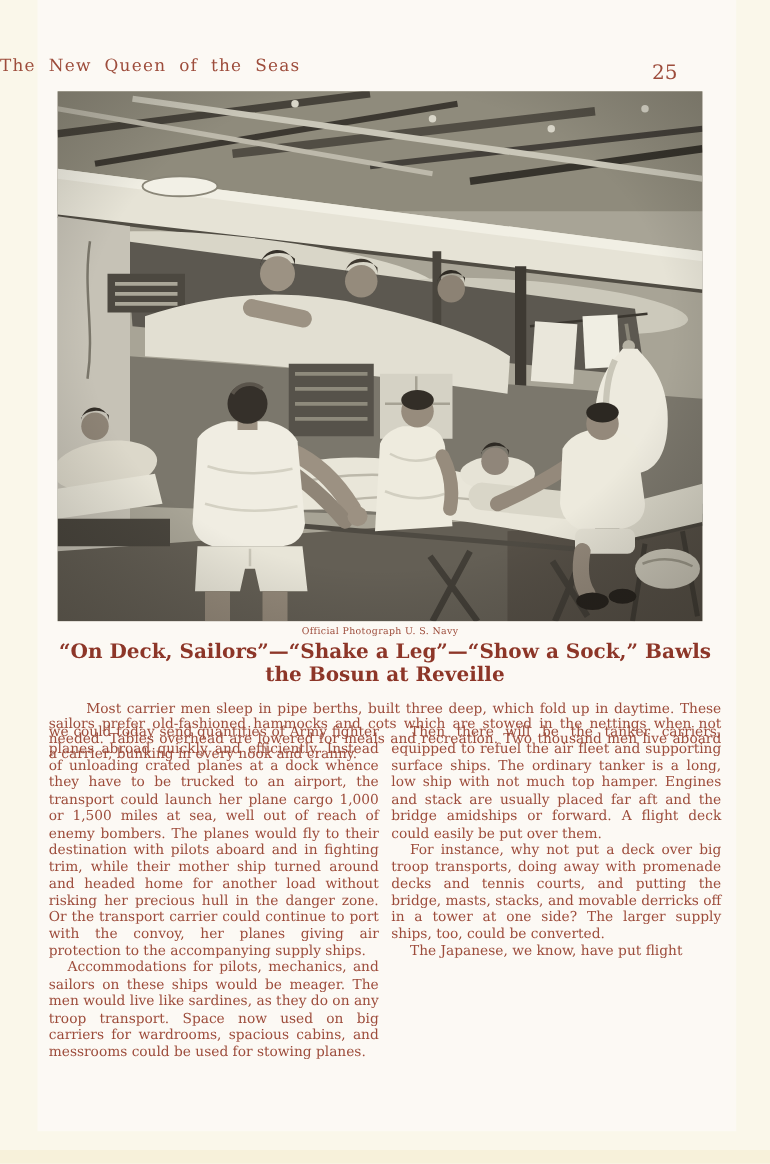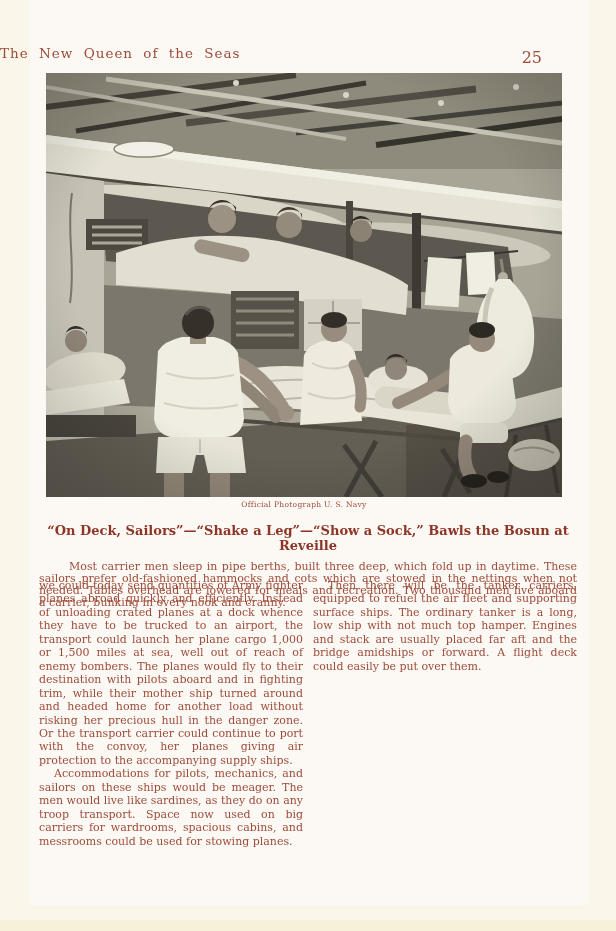--- a/index.html
+++ b/index.html
@@ -29,21 +29,21 @@
     position:absolute;left:46px;top:73px;width:516px;height:424px;
     background:#a8a496;overflow:hidden;
   }
   .photo-frame svg{display:block;width:100%;height:100%;}
   .photo-credit{
     position:absolute;top:500px;left:46px;width:516px;
     text-align:center;font-size:7.5px;letter-spacing:.3px;color:var(--ink);
   }
   .caption-headline{
     position:absolute;top:511px;left:39px;width:538px;
-    text-align:center;font-weight:bold;font-size:13px;color:var(--ink_strong);margin-top:12px;
+    text-align:center;font-weight:bold;font-size:16px;color:var(--ink_strong);
   }
   .caption-body{
     position:absolute;top:561px;left:39px;width:538px;
     font-size:11px;line-height:11.9px;text-align:justify;text-indent:30px;
     color:var(--ink);
   }
   .col{
     position:absolute;top:579px;width:264px;
     font-size:11px;line-height:13.45px;text-align:justify;
     color:var(--ink);
@@ -191,15 +191,17 @@
 
 <div class="caption-body">Most carrier men sleep in pipe berths, built three deep, which fold up in daytime. These sailors prefer old-fashioned hammocks and cots which are stowed in the nettings when not needed. Tables overhead are lowered for meals and recreation. Two thousand men live aboard a carrier, bunking in every nook and cranny.</div>
 
 <div class="col col-left">
   <p class="no-indent">we could today send quantities of Army fighter planes abroad quickly and efficiently. Instead of unloading crated planes at a dock whence they have to be trucked to an airport, the transport could launch her plane cargo 1,000 or 1,500 miles at sea, well out of reach of enemy bombers. The planes would fly to their destination with pilots aboard and in fighting trim, while their mother ship turned around and headed home for another load without risking her precious hull in the danger zone. Or the transport carrier could continue to port with the convoy, her planes giving air protection to the accompanying supply ships.</p>
   <p>Accommodations for pilots, mechanics, and sailors on these ships would be meager. The men would live like sardines, as they do on any troop transport. Space now used on big carriers for wardrooms, spacious cabins, and messrooms could be used for stowing planes.</p>
 </div>
 
 <div class="col col-right">
   <p>Then there will be the tanker carriers, equipped to refuel the air fleet and supporting surface ships. The ordinary tanker is a long, low ship with not much top hamper. Engines and stack are usually placed far aft and the bridge amidships or forward. A flight deck could easily be put over them.</p>
+  <p>For instance, why not put a deck over big troop transports, doing away with promenade decks and tennis courts, and putting the bridge, masts, stacks, and movable derricks off in a tower at one side? The larger supply ships, too, could be converted.</p>
+  <p>The Japanese, we know, have put flight</p>
 </div>
 
 <div class="page-bottom-strip"></div>
 
 </body></html>

